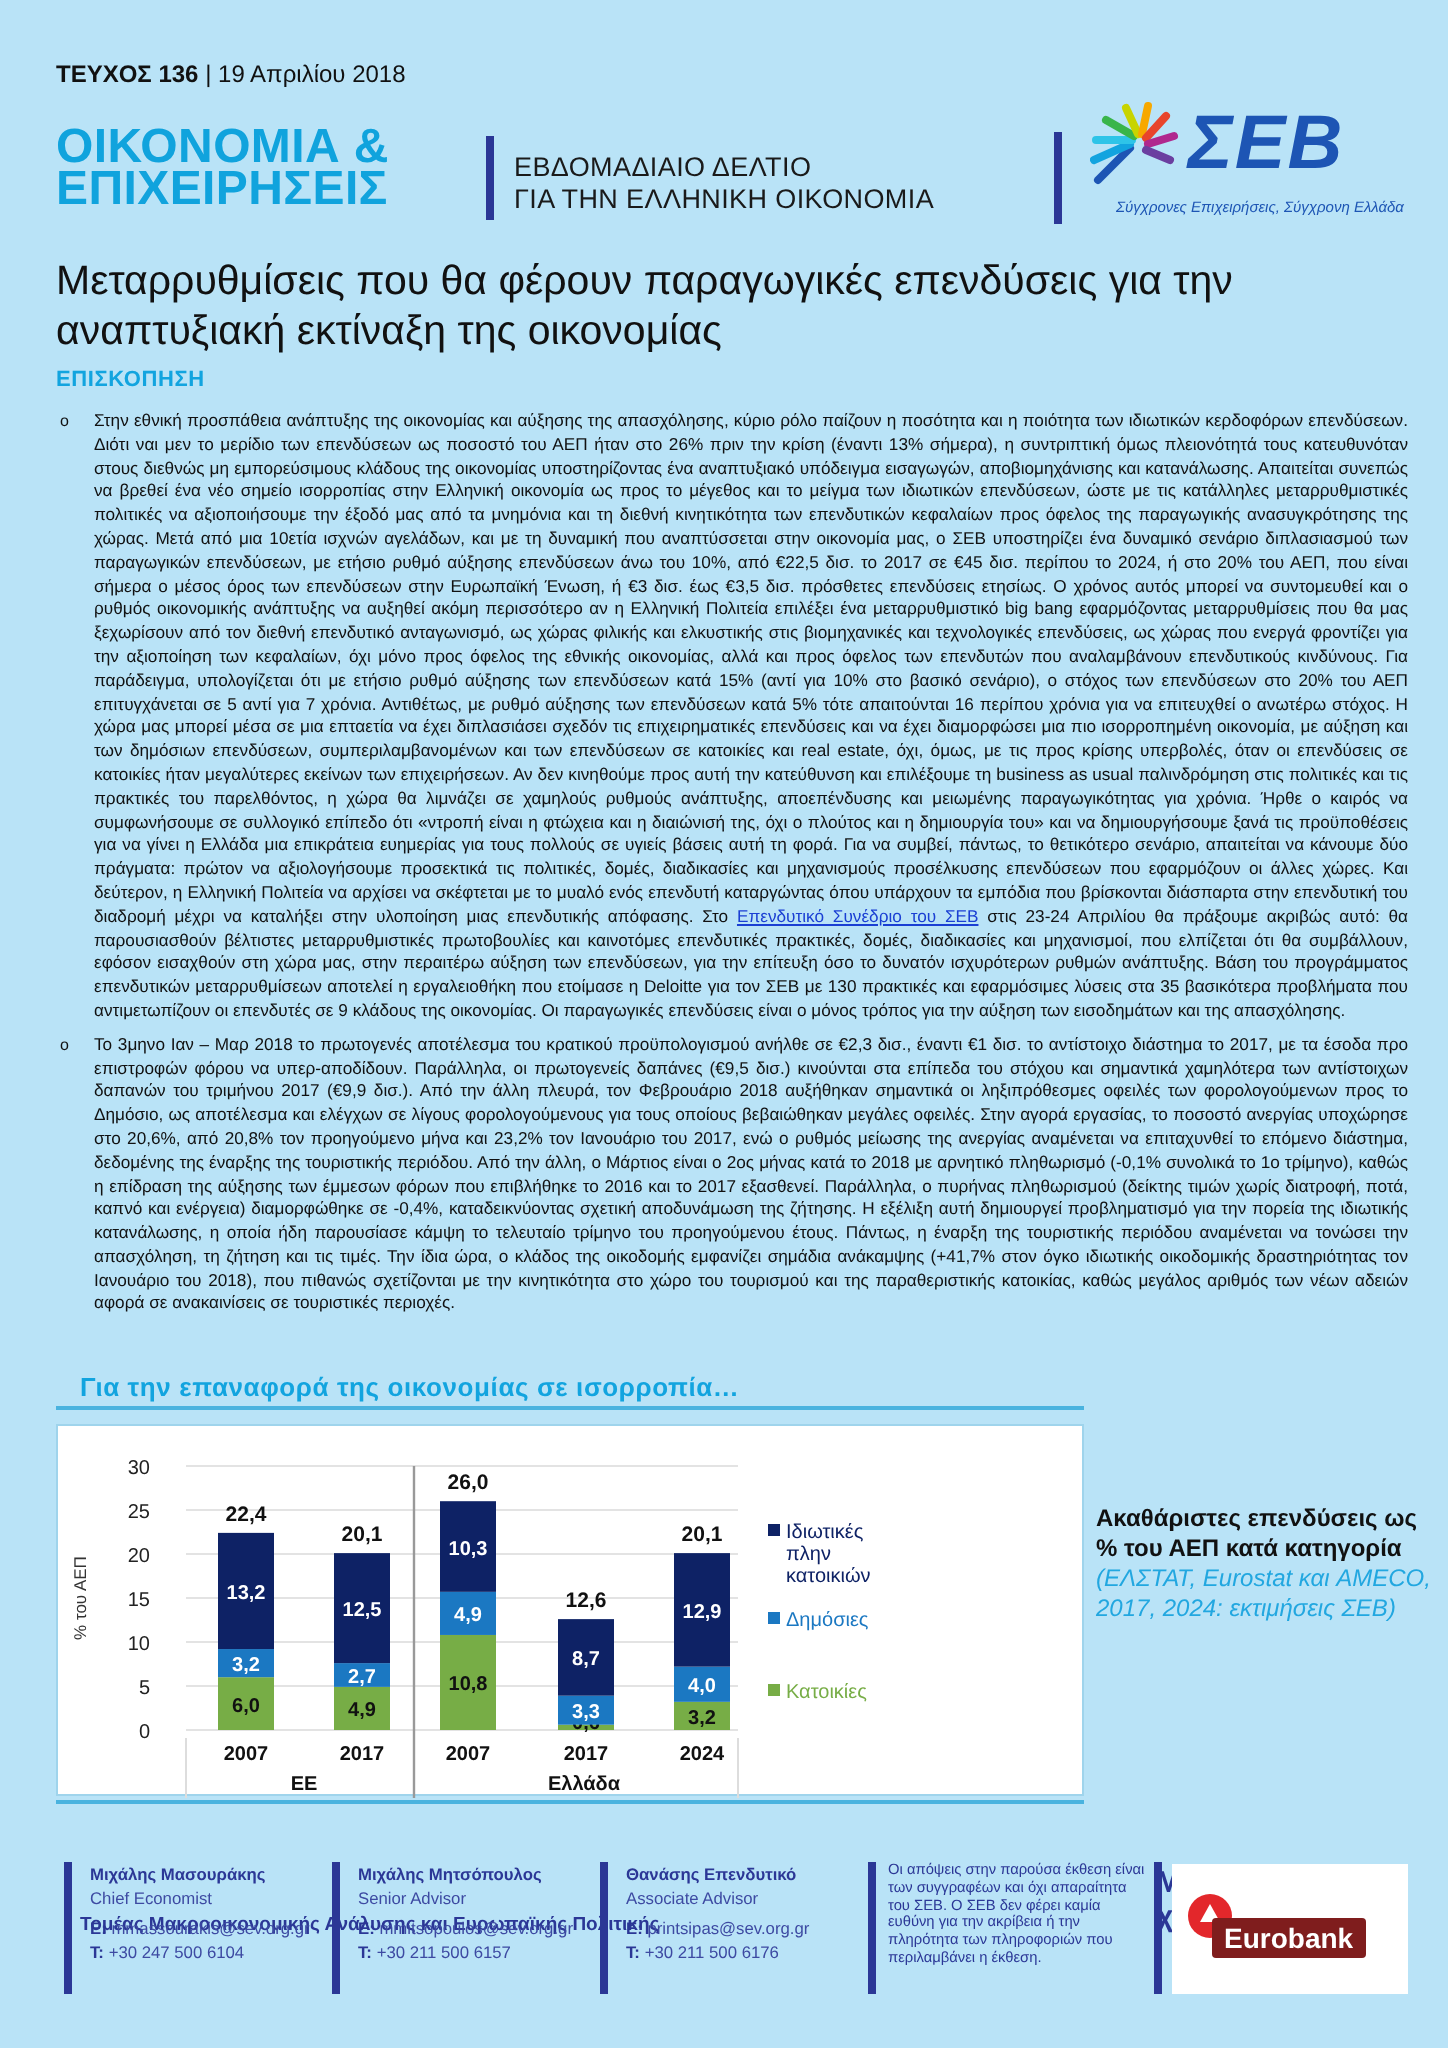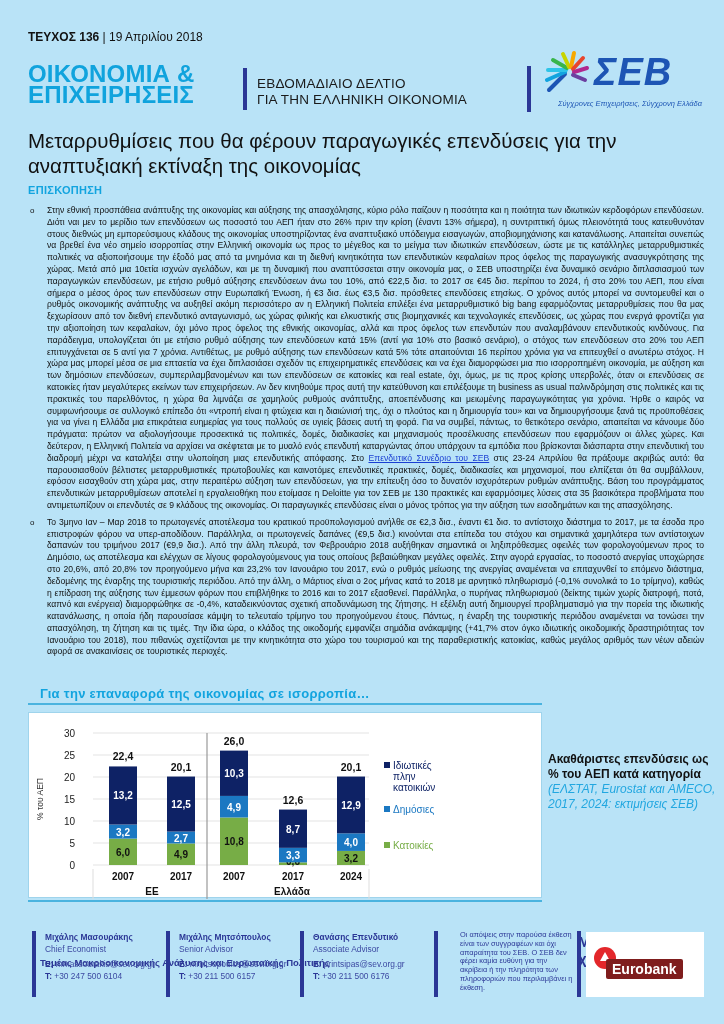--- a/index.html
+++ b/index.html
@@ -94,21 +94,21 @@
     position: absolute; top: 931px; width: 150px; height: 66px;
     padding-left: 9px; border-left: 4px solid #2b3796;
     font-size: 8.4px; line-height: 12px; color: #2b3796;
   }
   .contact .c-name { font-weight: bold; }
   .contact .c-role { color: #3d4aa2; margin-bottom: 3px; }
   .contact b { font-weight: bold; }
   .contact .c-val { color: #3d4aa2; }
   .disclaimer {
     position: absolute; left: 434px; top: 931px; width: 140px; height: 66px;
-    padding-left: 22px; border-left: 4px solid #2b3796;
+    padding-left: 6px; border-left: 4px solid #2b3796;
     font-size: 7.4px; line-height: 8.8px; color: #2b3796;
   }
   .sponsor-bar {
     position: absolute; left: 577px; top: 931px; width: 4px; height: 66px; background: #2b3796;
   }
   .sponsor-box {
     position: absolute; left: 586px; top: 932px; width: 118px; height: 65px; background: #ffffff;
   }
   .eb-circle {
     position: absolute; left: 8px; top: 15px; width: 22px; height: 22px; border-radius: 50%;

